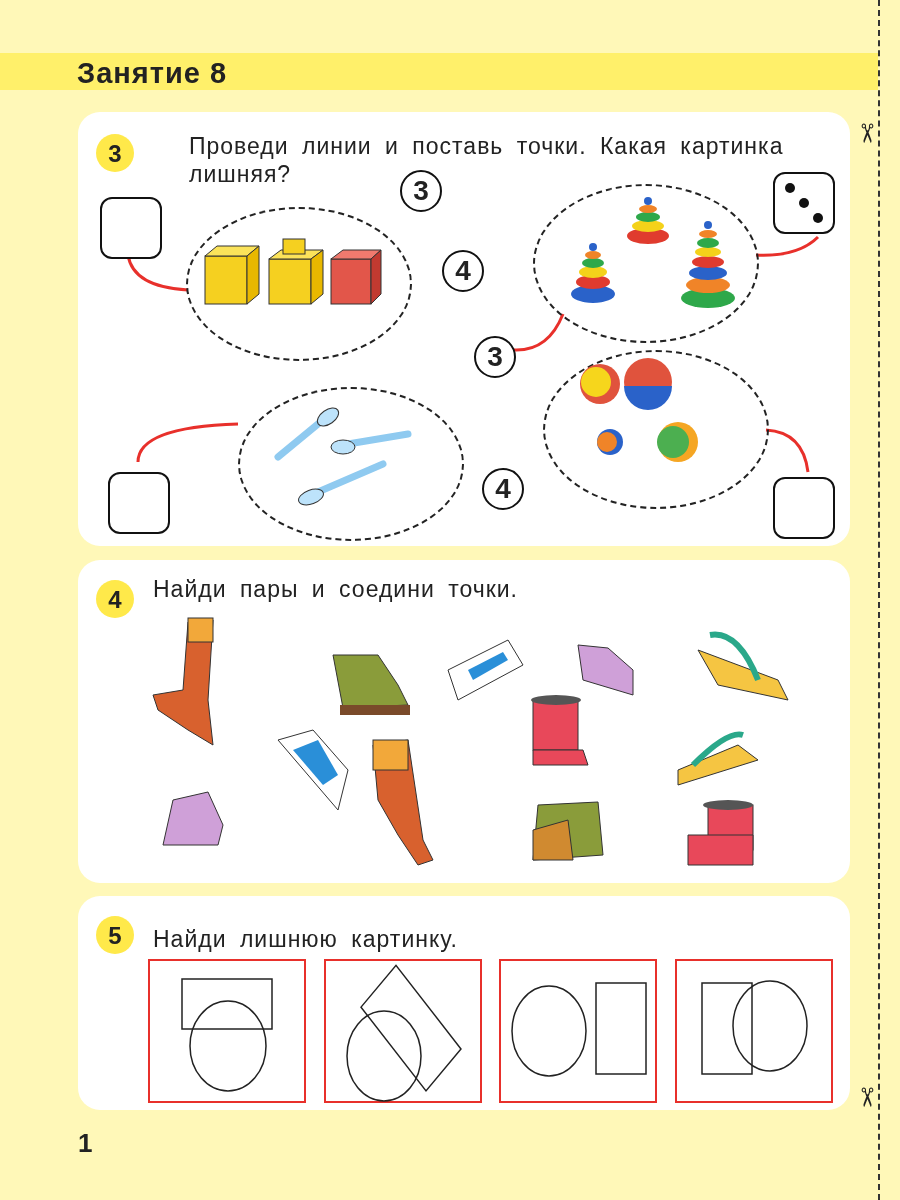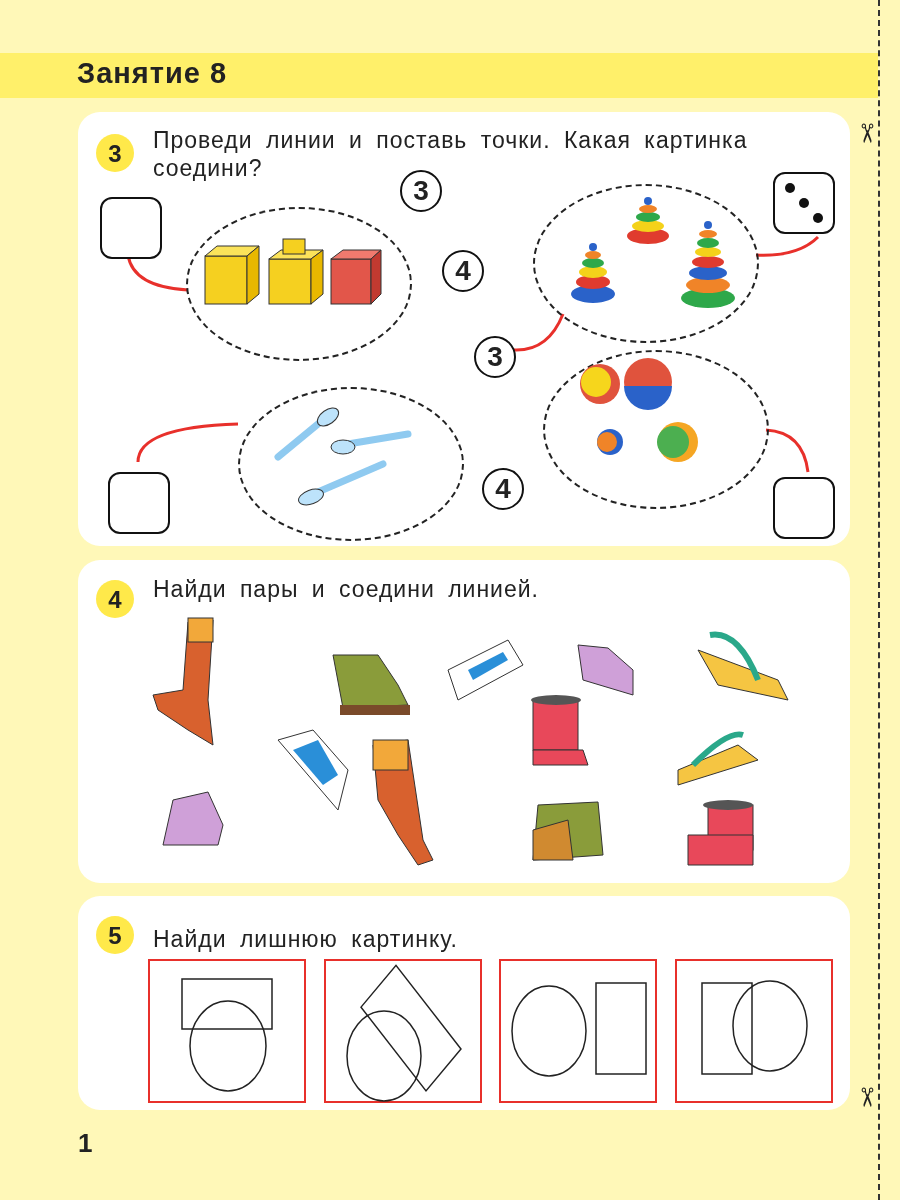--- a/index.html
+++ b/index.html
@@ -1,19 +1,19 @@
 <!DOCTYPE html>
 <html><head>
 <meta charset="utf-8">
 <style>
   html, body { margin:0; padding:0; }
   body { width:900px; height:1200px; background:#fff8b8; position:relative; overflow:hidden; font-family:"Liberation Sans", sans-serif; color:#222; }
   .cutline { position:absolute; left:878px; top:0; width:0; height:1200px; border-left:2px dashed #333; }
   .scissors { position:absolute; left:856px; font-size:26px; color:#222; transform:rotate(90deg); }
-  .header { position:absolute; left:0; top:53px; width:878px; height:45px; background:#fff06a; }
+  .header { position:absolute; left:0; top:53px; width:878px; height:37px; background:#fff06a; }
   .header .lesson { position:absolute; left:77px; top:4px; font-size:29px; font-weight:bold; letter-spacing:1px; }
   .header .topic { position:absolute; right:28px; top:4px; font-size:29px; font-weight:bold; letter-spacing:1px; }
   .card { position:absolute; left:78px; width:772px; background:#fff; border-radius:22px; }
   .badge { position:absolute; left:18px; width:38px; height:38px; border-radius:50%; background:#ffe94a; font-weight:bold; font-size:24px; text-align:center; line-height:40px; }
   .task-text { position:absolute; left:75px; font-size:23px; letter-spacing:1px; line-height:28px; word-spacing:6px; }
   .ring { position:absolute; width:38px; height:38px; border:2px solid #111; border-radius:50%; font-weight:bold; font-size:28px; text-align:center; line-height:38px; background:#fff; }
   .ansbox { position:absolute; width:58px; height:58px; border:2px solid #111; border-radius:12px; background:#fff; }
   .dash-ellipse { position:absolute; border:2px dashed #222; border-radius:50%; }
   svg { position:absolute; overflow:visible; }
   .page-num { position:absolute; left:78px; top:1128px; font-size:26px; font-weight:bold; }
@@ -25,23 +25,23 @@
 <div class="cutline"></div>
 <div class="scissors" style="top:118px;">✂</div>
 <div class="scissors" style="top:1082px;">✂</div>
 
 <div class="header">
   <span class="lesson">Занятие 8</span>
 </div>
 
 <div class="card" style="top:112px;height:434px;">
   <div class="badge" style="top:22px;">3</div>
-  <div class="task-text" style="top:14px;">
+  <div class="task-text" style="top:20px;margin-left:36px;">
     <div>Проведи линии и поставь точки. Какая картинка</div>
-    <div>соедини?</div>
+    <div>лишняя?</div>
   </div>
 
   <svg width="772" height="434" style="left:0;top:0;">
     <path d="M50 143 Q55 175 110 178" stroke="#e8302b" stroke-width="3" fill="none"></path>
     <path d="M678 143 Q720 145 740 125" stroke="#e8302b" stroke-width="3" fill="none"></path>
     <path d="M485 202 Q470 240 435 238" stroke="#e8302b" stroke-width="3" fill="none"></path>
     <path d="M60 350 Q60 315 160 312" stroke="#e8302b" stroke-width="3" fill="none"></path>
     <path d="M688 318 Q725 320 730 360" stroke="#e8302b" stroke-width="3" fill="none"></path>
   </svg>
 
@@ -122,21 +122,21 @@
       <path d="M46 24 A24 24 0 0 0 94 24 Z" fill="#2a62c9"></path>
     <circle cx="32" cy="80" r="13" fill="#2a62c9"></circle>
       <circle cx="29" cy="80" r="10" fill="#f08428"></circle>
     <circle cx="100" cy="80" r="20" fill="#f5a623"></circle>
       <circle cx="95" cy="80" r="16" fill="#4caf50"></circle>
   </svg>
 </div>
 
 <div class="card" style="top:560px;height:323px;">
   <div class="badge" style="top:20px;">4</div>
-  <div class="task-text" style="top:15px;">Найди пары и соедини линией.</div>
+  <div class="task-text" style="top:15px;">Найди пары и соедини точки.</div>
   <svg width="772" height="323" style="left:0;top:0;">
 
     <g>
         <path d="M110 62 L135 60 L130 140 L135 185 L110 170 L80 150 L75 135 L105 130 Z" fill="#d8612e" stroke="#333"></path>
         <rect x="110" y="58" width="25" height="24" fill="#f2a83a" stroke="#333"></rect>
       </g>
 
     <g>
         <path d="M255 95 L300 95 L320 125 L330 145 L265 148 Z" fill="#8a9c3a" stroke="#333"></path>
         <rect x="262" y="145" width="70" height="10" fill="#7a4a2a"></rect>

